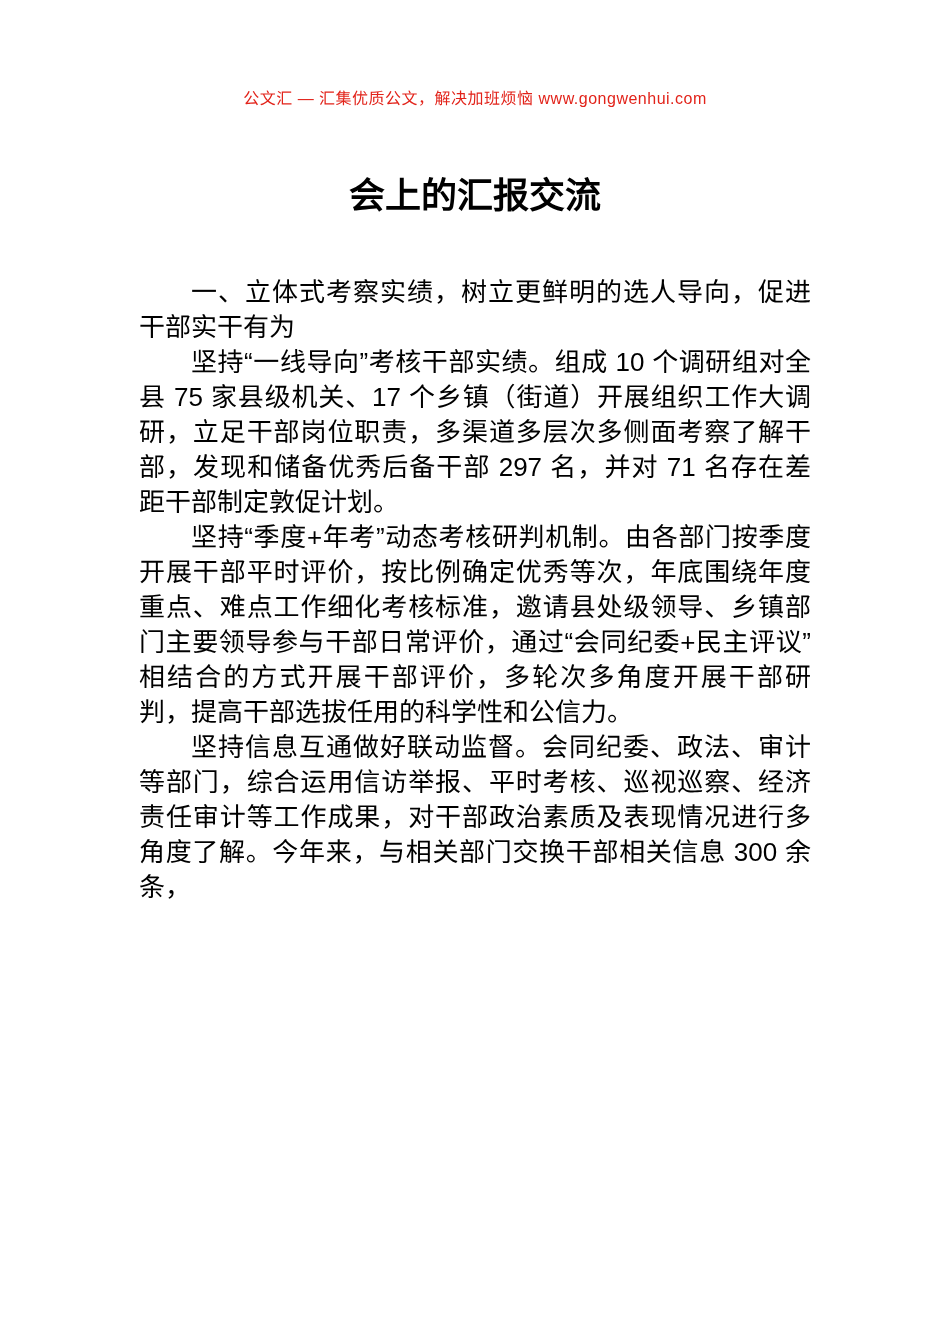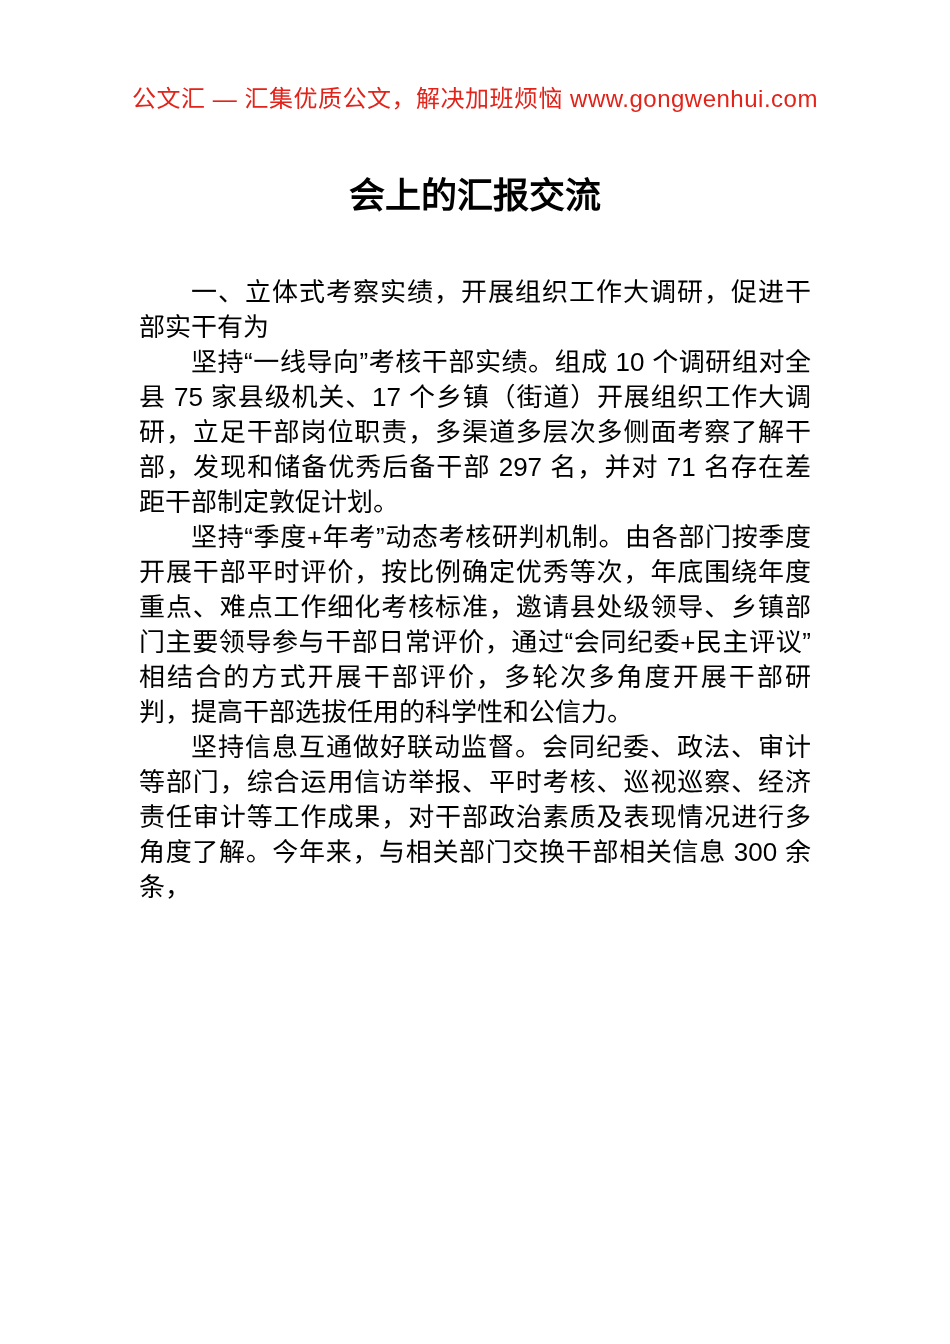--- a/index.html
+++ b/index.html
@@ -16,21 +16,21 @@
   .page {
     position: relative;
     width: 950px;
     height: 1344px;
     background: #ffffff;
     overflow: hidden;
   }
   .site-header {
     padding-top: 86px;
     text-align: center;
-    font-size: 24px;
+    font-size: 16px;
     line-height: 26px;
     color: #e2231a;
     letter-spacing: 0.5px;
     white-space: nowrap;
   }
   .doc-title {
     margin: 50px 0 0 0;
     text-align: center;
     font-size: 36px;
     line-height: 67px;
@@ -64,19 +64,19 @@
 
   <div class="site-header">
     <span>公文汇 — 汇集优质公文，解决加班烦恼 www.gongwenhui.com</span>
   </div>
 
   <h1 class="doc-title">
     <span class="title-line">会上的汇报交流</span>
   </h1>
 
   <div class="content">
-    <p>一、立体式考察实绩，开展组织工作大调研，促进干部实干有为</p>
+    <p>一、立体式考察实绩，树立更鲜明的选人导向，促进干部实干有为</p>
     <p>坚持“一线导向”考核干部实绩。组成 10 个调研组对全县 75 家县级机关、17 个乡镇（街道）开展组织工作大调研，立足干部岗位职责，多渠道多层次多侧面考察了解干部，发现和储备优秀后备干部 297 名，并对 71 名存在差距干部制定敦促计划。</p>
     <p>坚持“季度+年考”动态考核研判机制。由各部门按季度开展干部平时评价，按比例确定优秀等次，年底围绕年度重点、难点工作细化考核标准，邀请县处级领导、乡镇部门主要领导参与干部日常评价，通过“会同纪委+民主评议”相结合的方式开展干部评价，多轮次多角度开展干部研判，提高干部选拔任用的科学性和公信力。</p>
     <p>坚持信息互通做好联动监督。会同纪委、政法、审计等部门，综合运用信访举报、平时考核、巡视巡察、经济责任审计等工作成果，对干部政治素质及表现情况进行多角度了解。今年来，与相关部门交换干部相关信息 300 余条，</p>
   </div>
 
 </div>
 
 </body></html>

